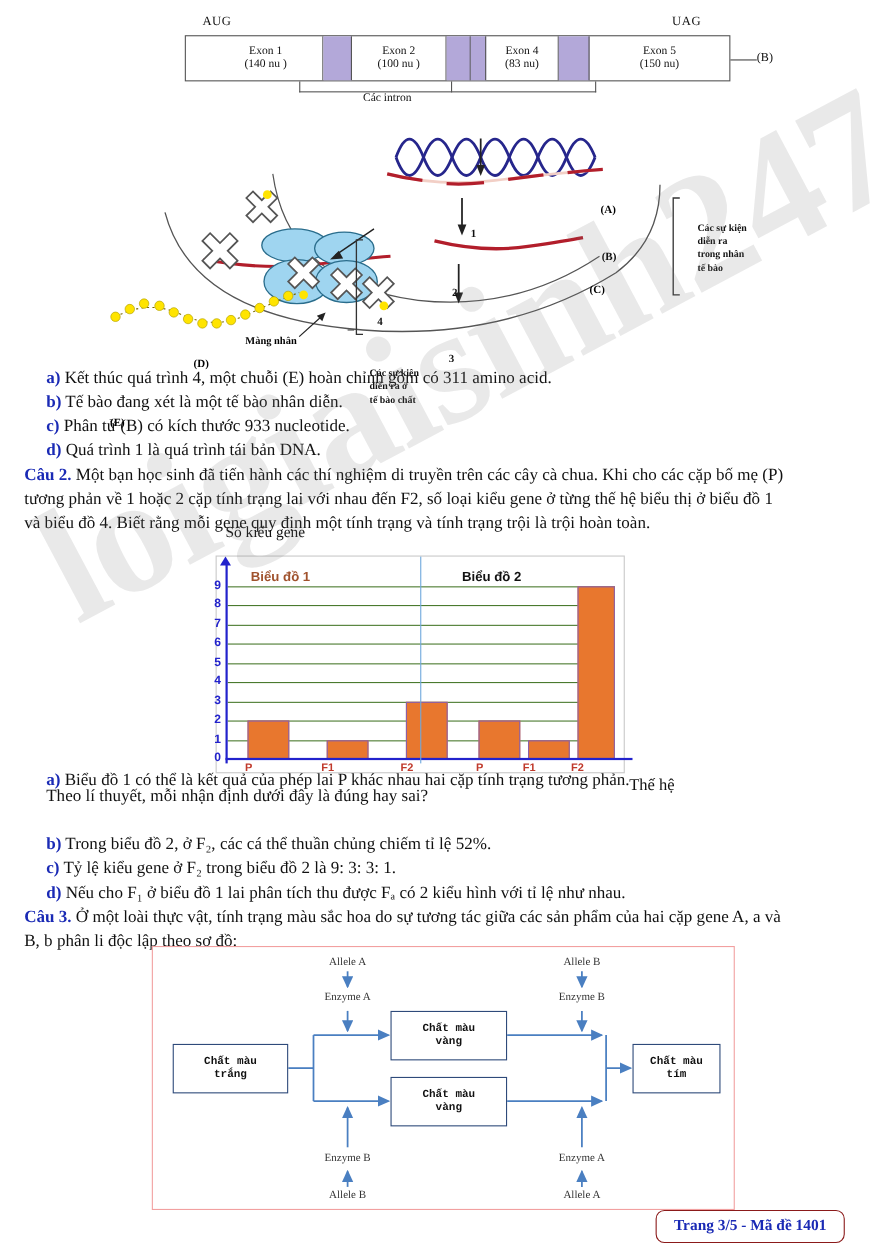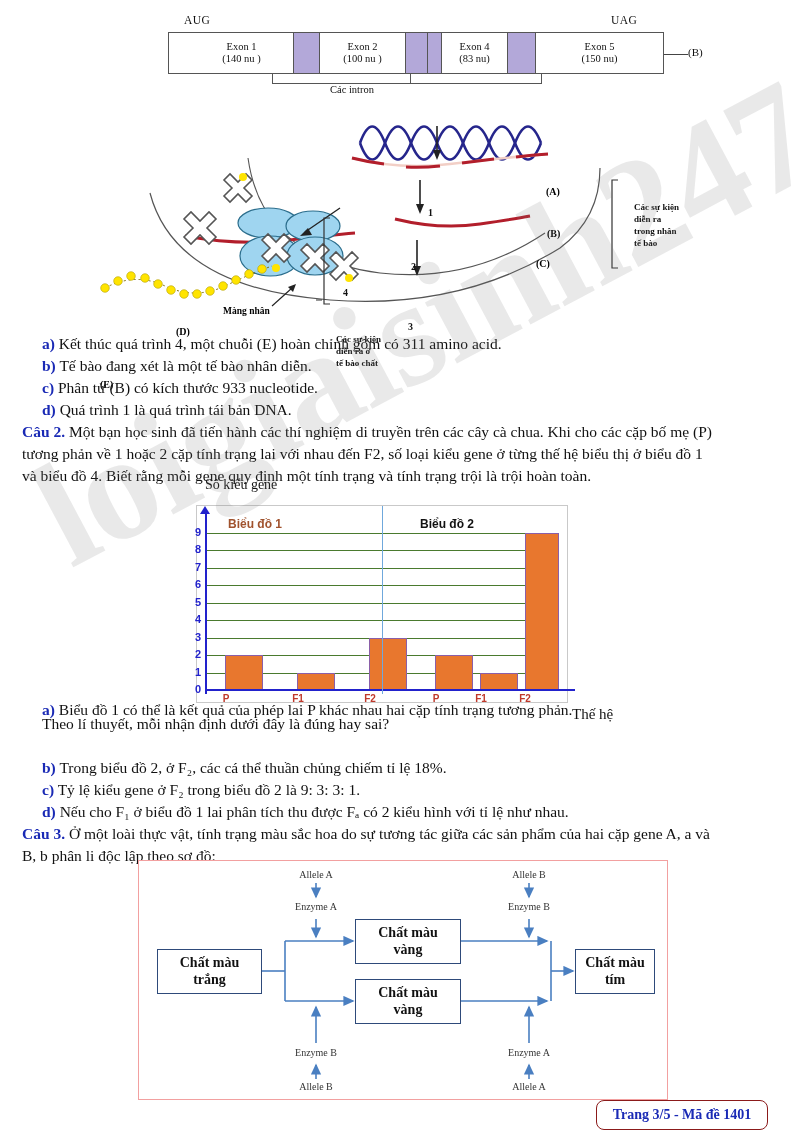--- a/index.html
+++ b/index.html
@@ -94,21 +94,21 @@
   .chtitle { position: absolute; top: 517px; font-size: 12px; font-weight: bold;
              font-family: "Liberation Sans", sans-serif; }
   .cht1 { left: 228px; color: #a0522d; }
   .cht2 { left: 420px; color: #111; }
 
   
   .flowbox { position: absolute; left: 138px; top: 860px; width: 530px; height: 240px;
              border: 1px solid #f2a0a0; background: #fff; }
   .fbox { position: absolute; border: 1.5px solid #2e4a7a; background: #fff;
           display: flex; align-items: center; justify-content: center; text-align: center;
-          font-family: Liberation Serif, serif; font-weight: bold; font-size: 14px;
+          font-family: Liberation Mono, monospace; font-weight: bold; font-size: 10px;
           color: #111; line-height: 1.2; }
   .fsmall { position: absolute; font-size: 10px; color: #333;
             font-family: "Liberation Serif", serif; text-align: center; width: 70px; }
   svg.flowsvg { position: absolute; left: 0; top: 0; width: 530px; height: 240px; }
 
   
   .footer { position: absolute; left: 596px; top: 1100px; width: 172px; height: 30px;
             border: 1.5px solid #8b1a1a; border-radius: 8px; display: flex;
             align-items: center; justify-content: center; }
   .footer span { font-size: 14px; font-weight: bold; color: #1a2ab5;
@@ -325,21 +325,21 @@
     <div class="xlab">Thế hệ</div>
   </div>
 
   <div class="txt" style="left:42px;top:713px;width:740px">Theo lí thuyết, mỗi nhận định dưới đây là đúng hay sai?</div>
   <div class="opt" style="left:42px;top:699px;width:740px">
     <span class="tag">a)</span>
     <span>Biểu đồ 1 có thể là kết quả của phép lai P khác nhau hai cặp tính trạng tương phản.</span>
   </div>
   <div class="opt" style="left:42px;top:757px;width:740px">
     <span class="tag">b)</span>
-    <span>Trong biểu đồ 2, ở F₂, các cá thể thuần chủng chiếm tỉ lệ 18%.</span>
+    <span>Trong biểu đồ 2, ở F₂, các cá thể thuần chủng chiếm tỉ lệ 52%.</span>
   </div>
   <div class="opt" style="left:42px;top:779px;width:740px">
     <span class="tag">c)</span>
     <span>Tỷ lệ kiểu gene ở F₂ trong biểu đồ 2 là 9: 3: 3: 1.</span>
   </div>
   <div class="opt" style="left:42px;top:801px;width:740px">
     <span class="tag">d)</span>
     <span>Nếu cho F₁ ở biểu đồ 1 lai phân tích thu được Fₐ có 2 kiểu hình với tỉ lệ như nhau.</span>
   </div>
 

